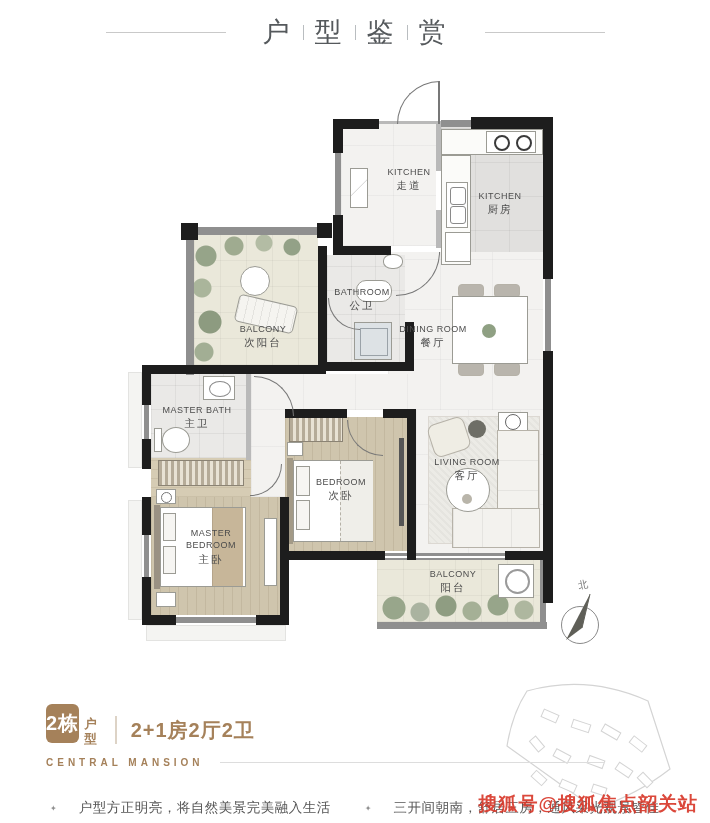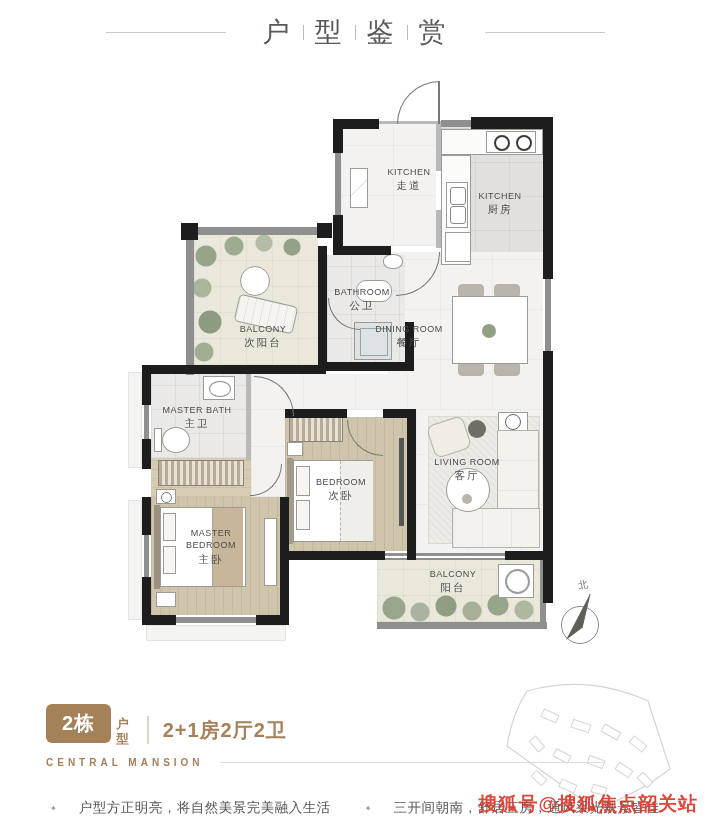--- a/index.html
+++ b/index.html
@@ -42,21 +42,21 @@
   .leaf{background:#777;z-index:25;}
   .rlabel{position:absolute;transform:translate(-50%,-50%);text-align:center;color:#4c4c4c;z-index:30;}
   .rlabel .en{font-size:9px;letter-spacing:.5px;white-space:nowrap;}
   .rlabel .zh{font-size:10.5px;letter-spacing:2px;margin-top:2px;white-space:nowrap;}
   .rlabel.wrap .en{white-space:normal;width:62px;line-height:1.3;margin:0 auto;}
   .plants{z-index:8;}
   .sill{background:#f4f4f2;border:1px solid #e3e3e1;box-sizing:border-box;z-index:4;}
   
   .accent{color:#a5815a;}
   .info-row{position:absolute;left:46px;top:704px;display:flex;align-items:flex-end;z-index:40;}
-  .badge{background:#a5815a;color:#fff;font-size:20px;font-weight:bold;padding:6px 16px;
+  .badge{background:#a5815a;color:#fff;font-size:20px;font-weight:bold;padding:6px 0;
          border-radius:6px;margin-bottom:4px;letter-spacing:1px;text-align:right;}
   .unitnum{font-size:50px;font-weight:bold;line-height:.82;margin-left:16px;letter-spacing:-1px;}
   .unitlbl{display:flex;flex-direction:column;font-size:12.5px;font-weight:bold;line-height:1.15;
            margin-left:5px;margin-bottom:1px;}
   .area{display:flex;align-items:flex-end;margin-left:24px;position:relative;}
   .area .num{font-size:50px;font-weight:bold;line-height:.82;}
   .area .unit{font-size:36px;font-weight:bold;line-height:.8;}
   .area .sup{font-size:18px;font-weight:bold;transform:translateY(-17px);}
   .area .note{position:absolute;top:-13px;right:4px;font-size:9px;letter-spacing:1px;color:#a5815a;}
   .vdiv{width:2px;height:28px;background:#ddd3c6;margin:0 14px 3px 18px;}
@@ -253,21 +253,21 @@
     <div class="zh">厨房</div>
   </div>
   <div class="rlabel" style="left:362px;top:300px">
     <div class="en">BATHROOM</div>
     <div class="zh">公卫</div>
   </div>
   <div class="rlabel" style="left:263px;top:337px">
     <div class="en">BALCONY</div>
     <div class="zh">次阳台</div>
   </div>
-  <div class="rlabel" style="left:409px;top:337px">
+  <div class="rlabel" style="left:433px;top:337px">
     <div class="en">DINING ROOM</div>
     <div class="zh">餐厅</div>
   </div>
   <div class="rlabel" style="left:197px;top:418px">
     <div class="en">MASTER BATH</div>
     <div class="zh">主卫</div>
   </div>
   <div class="rlabel" style="left:341px;top:490px">
     <div class="en">BEDROOM</div>
     <div class="zh">次卧</div>

